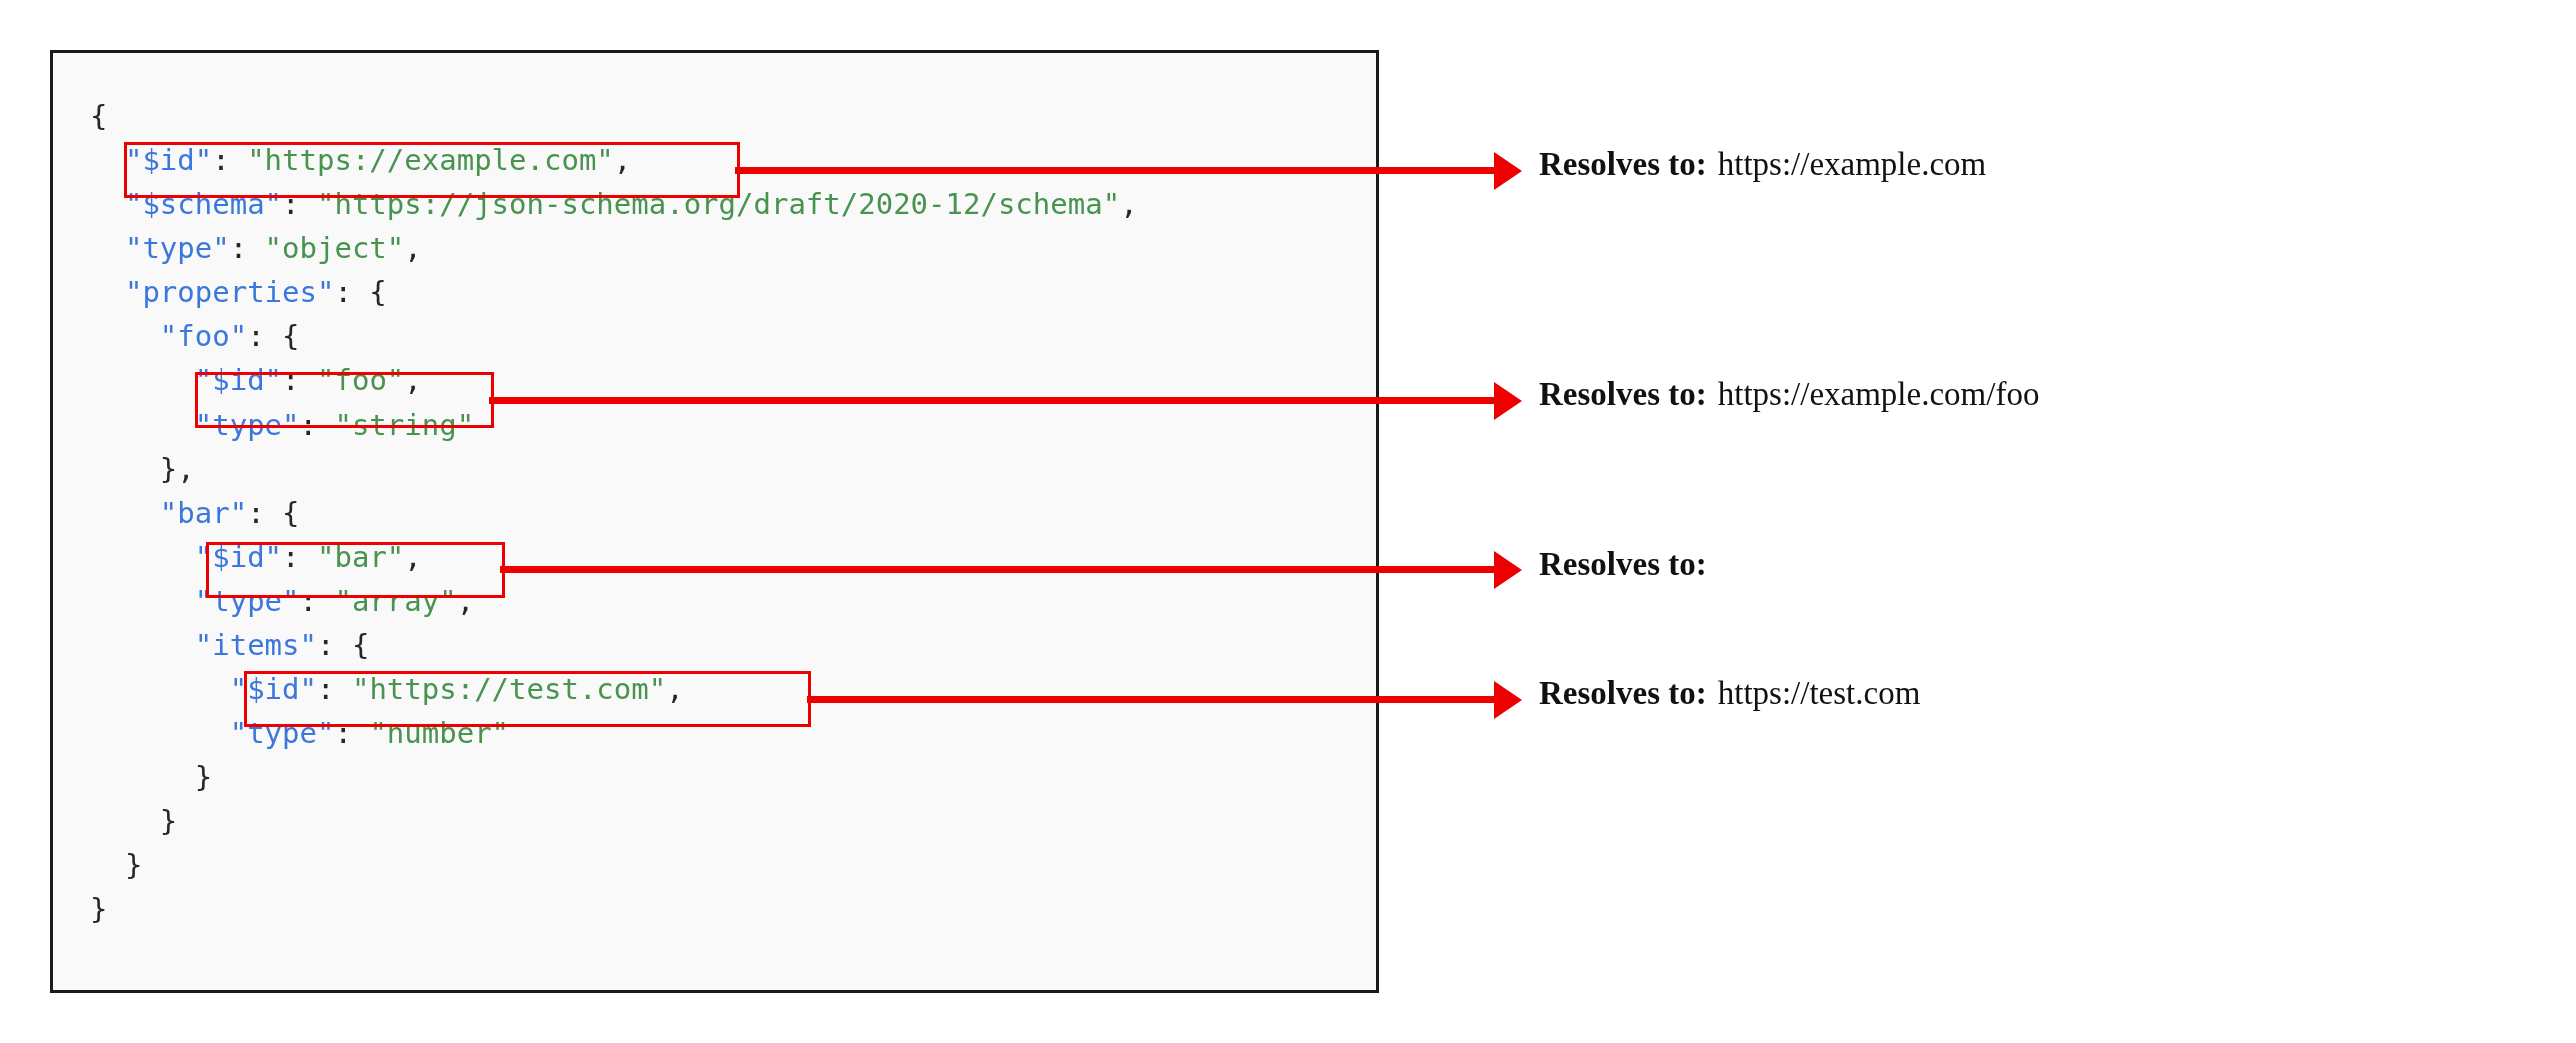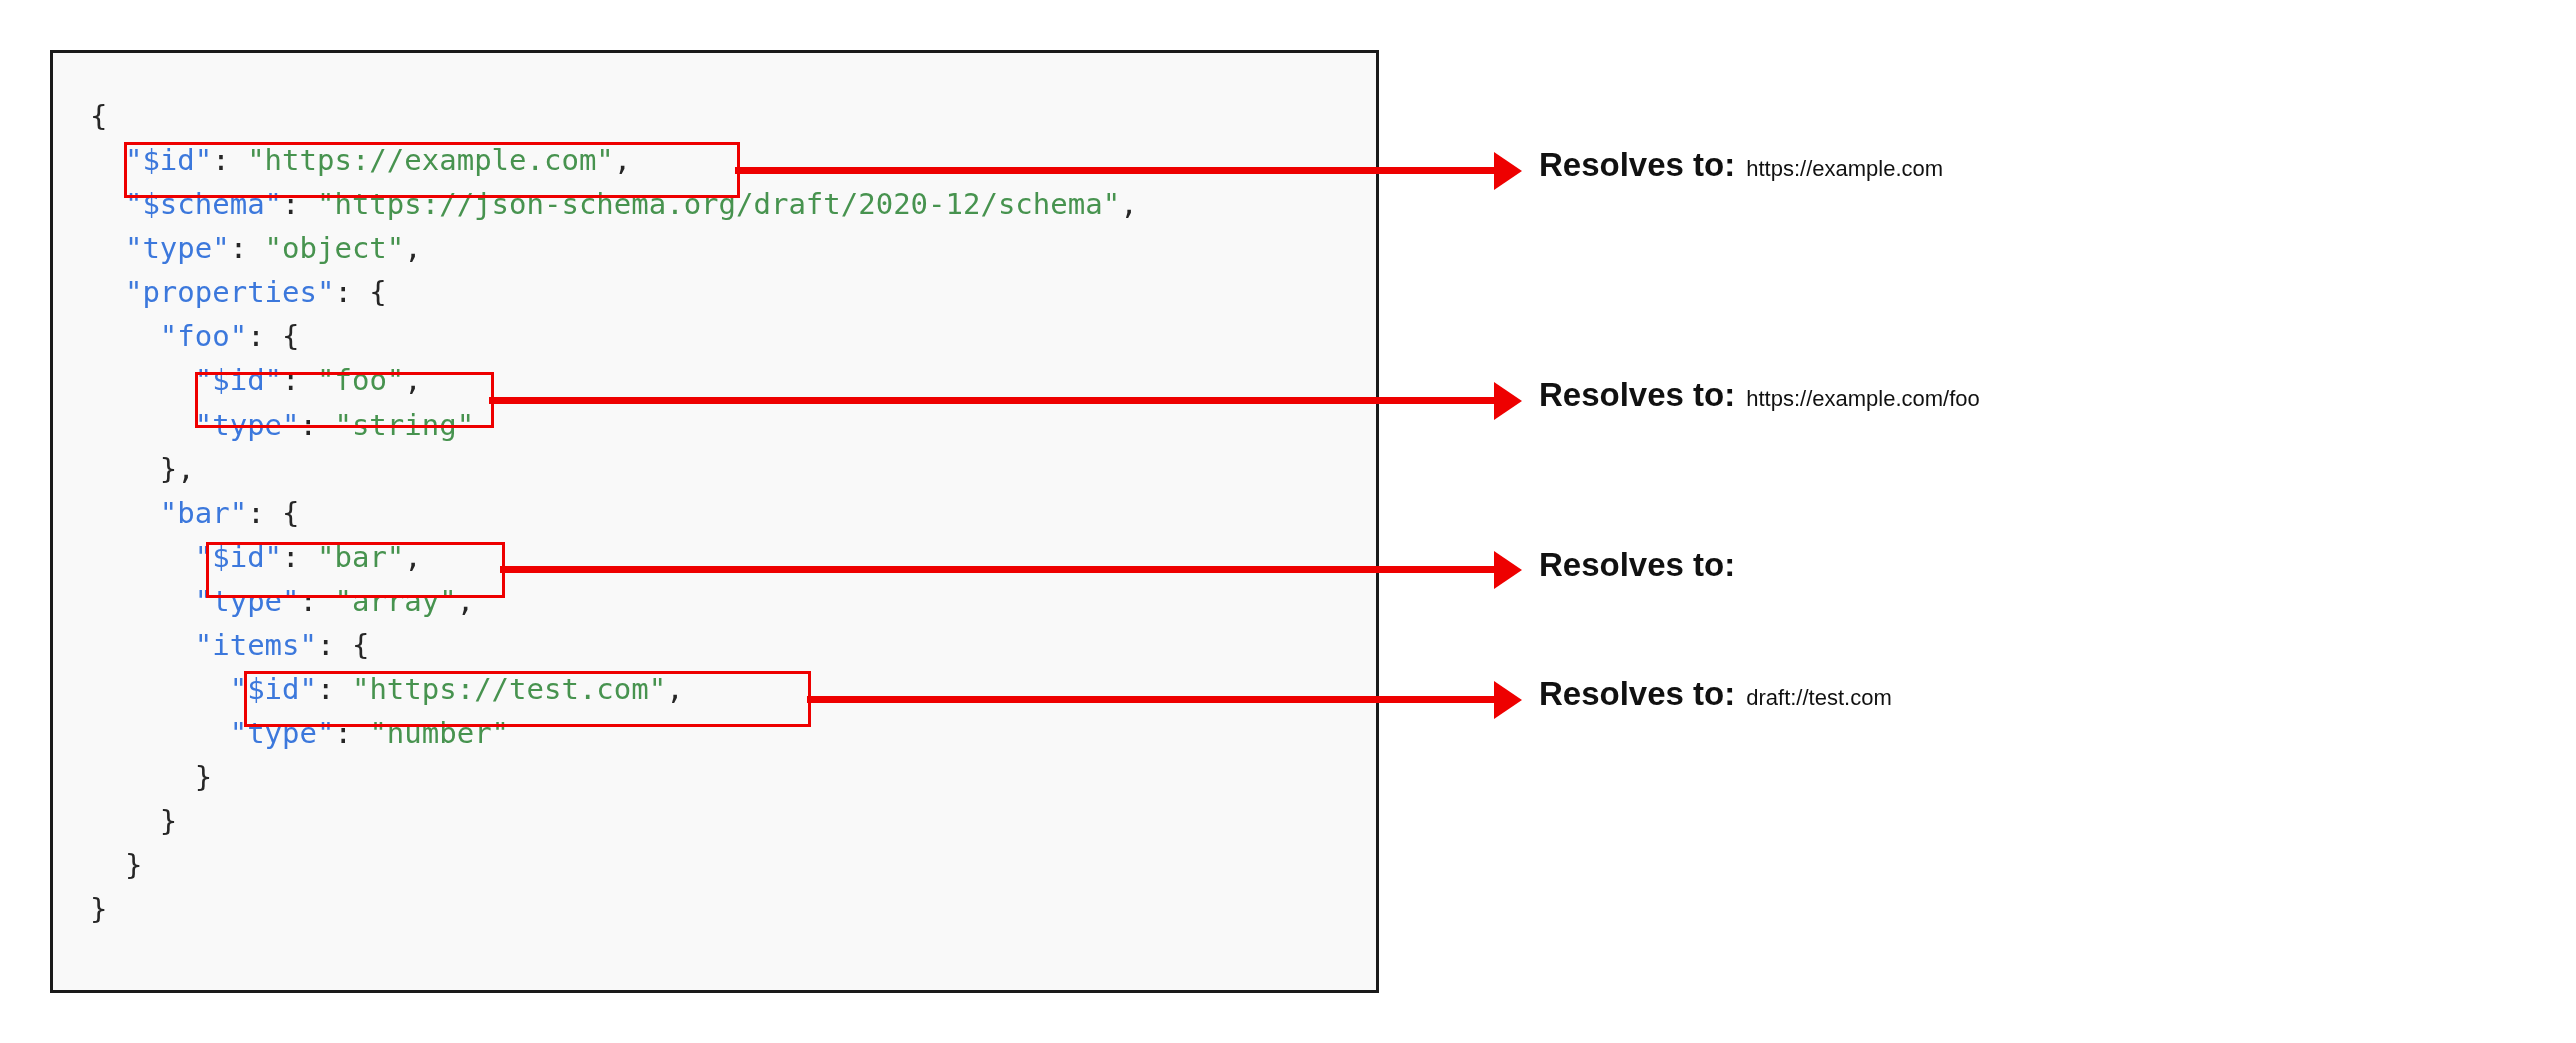--- a/index.html
+++ b/index.html
@@ -74,29 +74,29 @@
 
   
   .resolve-row {
     position: absolute;
     z-index: 5;
     white-space: nowrap;
     display: flex;
     align-items: baseline;
   }
   .resolve-label {
-    font-family: Liberation Sans, sans-serif;
+    font-family: Liberation Serif, serif;
     font-weight: bold;
     font-size: 33px;
     color: #111111;
     margin-right: 11px;
   }
   .resolve-url {
-    font-family: Liberation Sans, sans-serif;
-    font-size: 22px;
+    font-family: Liberation Serif, serif;
+    font-size: 33px;
     color: #111111;
   }
 </style>
 </head>
 <body>
 
 <div id="code-panel">
   <pre id="code-block"><span class="p">{</span>
   <span class="k">"$id"</span><span class="p">: </span><span class="s">"https://example.com"</span><span class="p">,</span>
   <span class="k">"$schema"</span><span class="p">: </span><span class="s">"https://json-schema.org/draft/2020-12/schema"</span><span class="p">,</span>
@@ -137,15 +137,15 @@
   <span class="resolve-label">Resolves to:</span>
   <span class="resolve-url">https://example.com/foo</span>
 </div>
 
 <div class="resolve-row" style="left:1539px; top:546px;">
   <span class="resolve-label">Resolves to:</span>
 </div>
 
 <div class="resolve-row" style="left:1539px; top:675px;">
   <span class="resolve-label">Resolves to:</span>
-  <span class="resolve-url">draft://test.com</span>
+  <span class="resolve-url">https://test.com</span>
 </div>
 
 
 </body></html>

